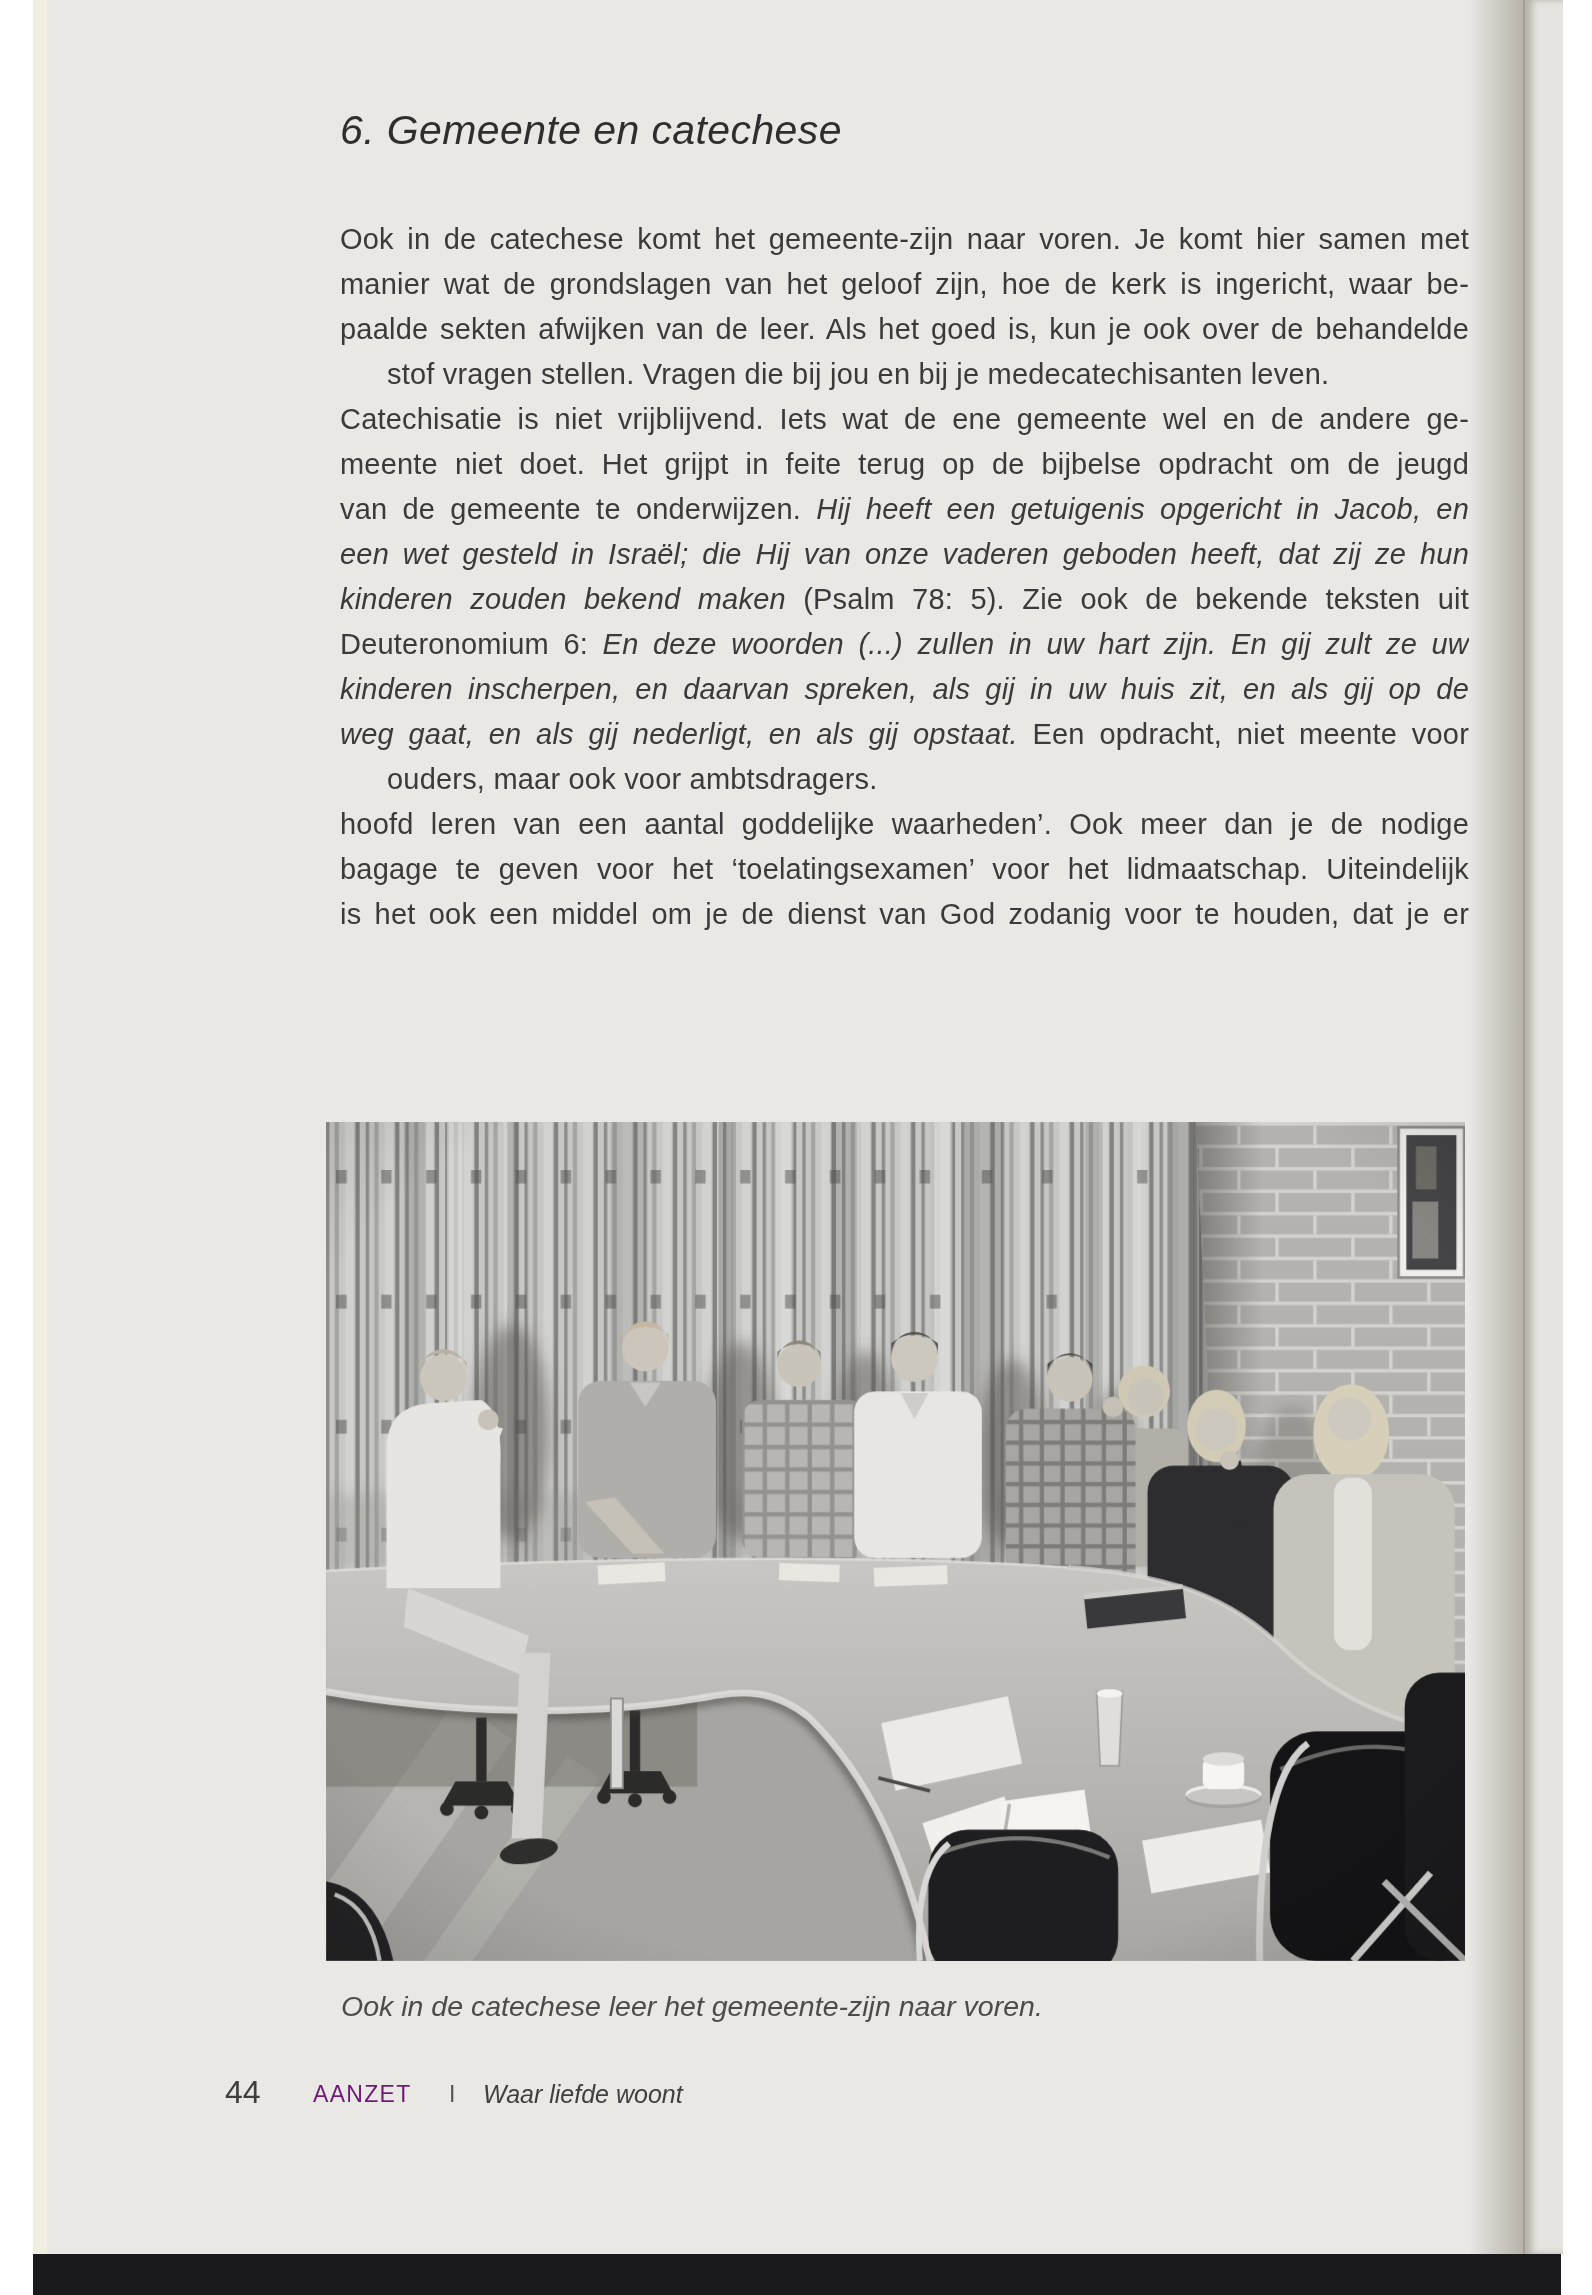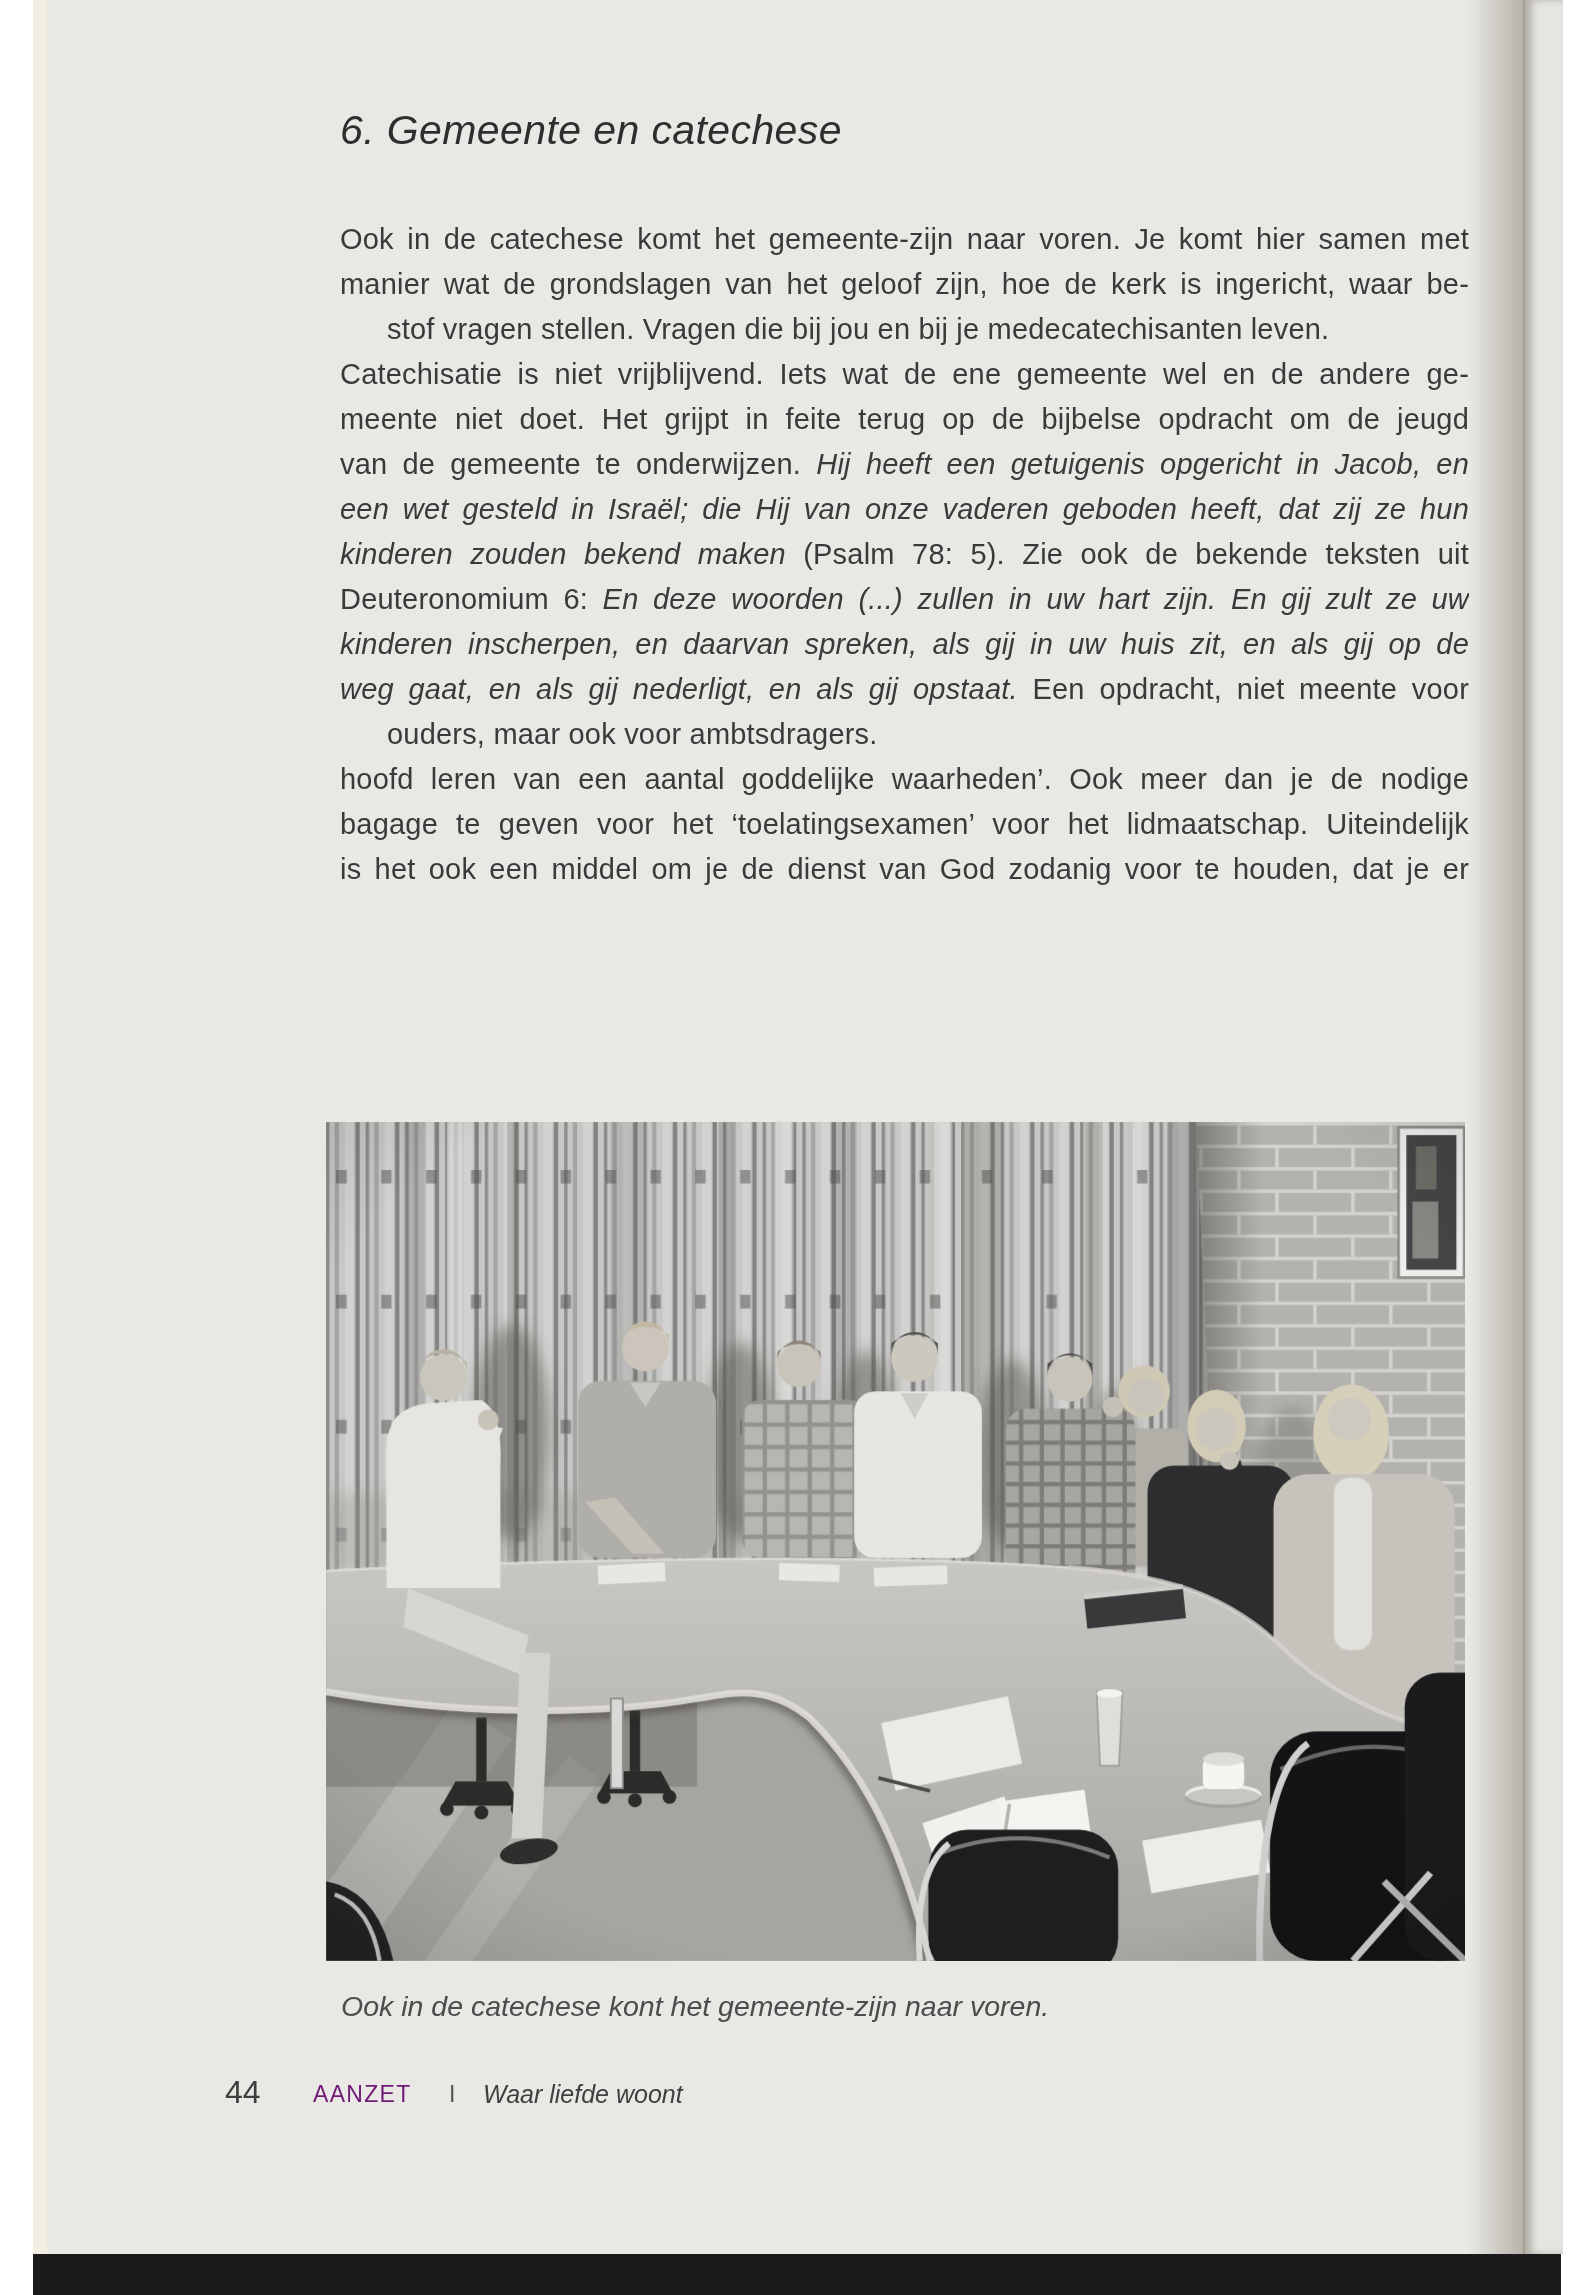--- a/index.html
+++ b/index.html
@@ -74,20 +74,21 @@
 <body>
 
 <div class="page">
   <div class="page-left-edge"></div>
 
   <h1 class="title">6. Gemeente en catechese</h1>
 
   <div class="body-text" id="bodyText">
       <div class="tline"><span>Ook in de catechese komt het gemeente-zijn naar voren. Je komt hier samen met</span></div>
       <div class="tline"><span>manier wat de grondslagen van het geloof zijn, hoe de kerk is ingericht, waar be-</span></div>
+      <div class="tline"><span>paalde sekten afwijken van de leer. Als het goed is, kun je ook over de behandelde</span></div>
       <div class="tline last"><span>stof vragen stellen. Vragen die bij jou en bij je medecatechisanten leven.</span></div>
       <div class="tline"><span>Catechisatie is niet vrijblijvend. Iets wat de ene gemeente wel en de andere ge-</span></div>
       <div class="tline"><span>meente niet doet. Het grijpt in feite terug op de bijbelse opdracht om de jeugd</span></div>
       <div class="tline"><span>van de gemeente te onderwijzen. </span><span class="it">Hij heeft een getuigenis opgericht in Jacob, en</span></div>
       <div class="tline"><span class="it">een wet gesteld in Israël; die Hij van onze vaderen geboden heeft, dat zij ze hun</span></div>
       <div class="tline"><span class="it">kinderen zouden bekend maken</span><span> (Psalm 78: 5). Zie ook de bekende teksten uit</span></div>
       <div class="tline"><span>Deuteronomium 6: </span><span class="it">En deze woorden (...) zullen in uw hart zijn. En gij zult ze uw</span></div>
       <div class="tline"><span class="it">kinderen inscherpen, en daarvan spreken, als gij in uw huis zit, en als gij op de</span></div>
       <div class="tline"><span class="it">weg gaat, en als gij nederligt, en als gij opstaat.</span><span> Een opdracht, niet meente voor</span></div>
       <div class="tline last"><span>ouders, maar ook voor ambtsdragers.</span></div>
@@ -375,21 +376,21 @@
           <path d="M190,352 L96,260" stroke="#b9b9b7" stroke-width="8"></path>
         </g>
         <path d="M0,880 Q60,890 78,972 L0,972 Z" fill="#242426"></path>
         <path d="M10,895 Q52,910 62,972" fill="none" stroke="#c9c9c7" stroke-width="5"></path>
       </g>
 
       <rect x="0" y="0" width="1320" height="972" fill="url(#vign)"></rect>
     </svg>
   </figure>
 
-  <figcaption class="caption">Ook in de catechese kont het gemeente-zijn naar voren.</figcaption>
+  <figcaption class="caption">Ook in de catechese leer het gemeente-zijn naar voren.</figcaption>
 
   <div>
     <span class="page-num">44</span>
     <span class="footer-series">AANZET</span>
     <span class="footer-sep">I</span>
     <span class="footer-book">Waar liefde woont</span>
   </div>
 
   <div class="page-right-shadow"></div>
 </div>

